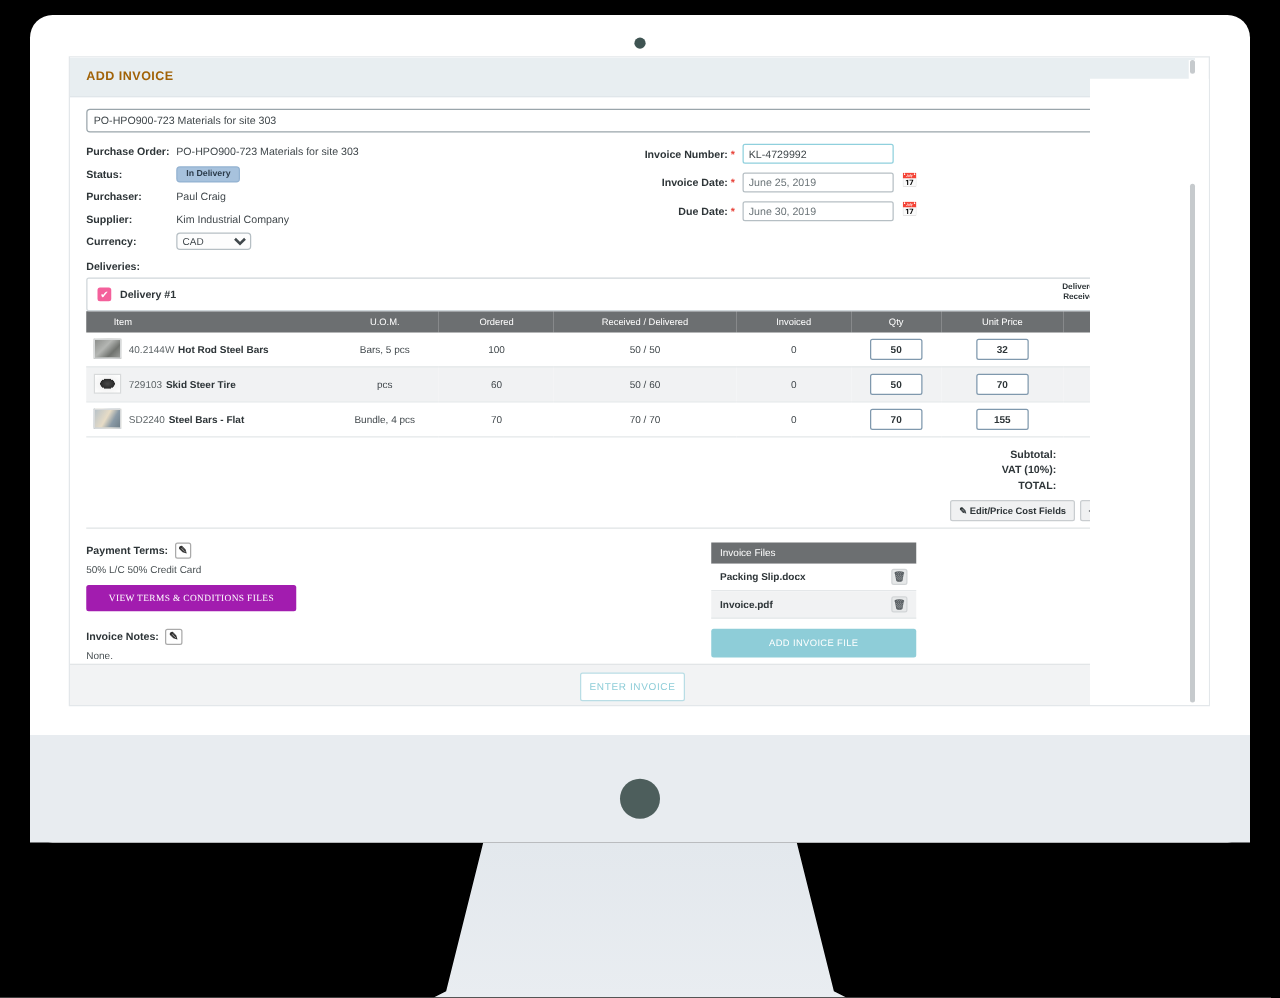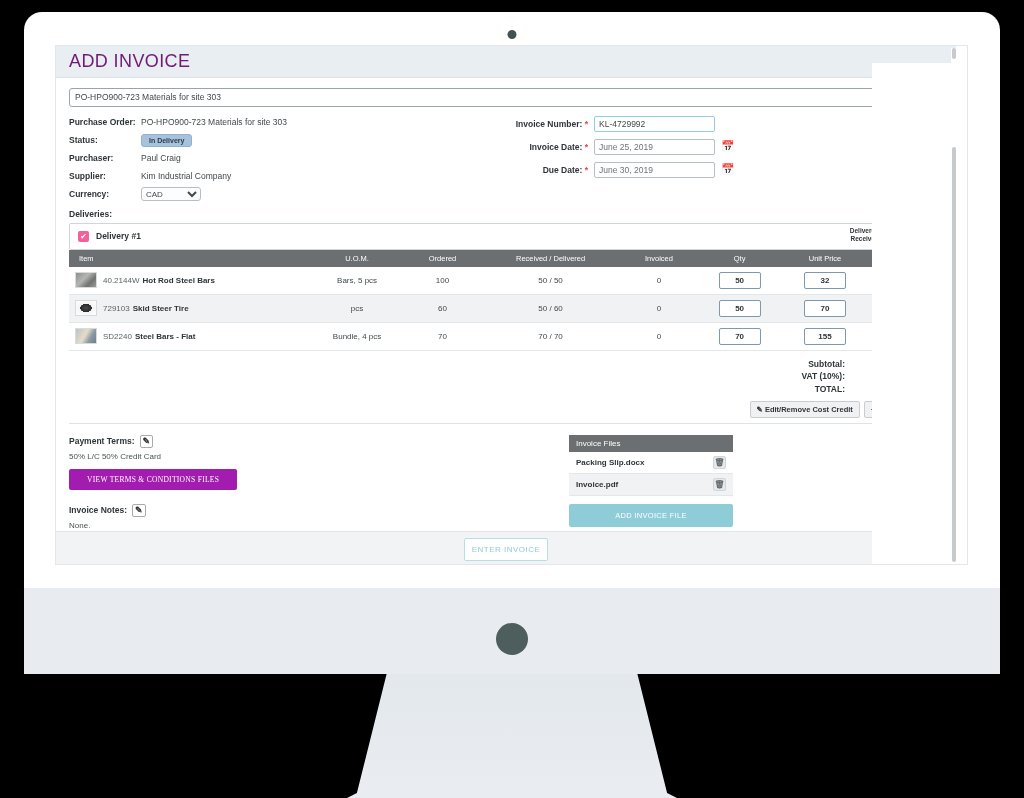--- a/index.html
+++ b/index.html
@@ -58,21 +58,21 @@
 
   
   .page-header {
     background: #e8eef1;
     height: 32px;
     display: flex; align-items: center;
     padding-left: 13px;
     border-bottom: 1px solid #dde4e8;
   }
   .page-header h1 {
-    font-size: 18px; font-weight: normal; color: #701a75;
+    font-size: 10px; font-weight: bold; color: #a16207;
     letter-spacing: 0.4px;
   }
 
   .body-wrap { padding: 8px 13px 0 13px; background:#fff; }
 
   .po-search {
     width: 100%; height: 19px;
     border: 1px solid #9aa5ab;
     border-radius: 3px;
     font-size: 8.5px; color: #41484c;
@@ -148,21 +148,21 @@
     padding: 6px 12px;
     font-family: "Liberation Sans", sans-serif;
     cursor: pointer;
   }
 
   
   table.items { width: 100%; border-collapse: collapse; }
   table.items thead th {
     background: #6c6f71; color: #ffffff;
     font-size: 7.5px; font-weight: normal;
-    padding: 4px 10px; text-align: center;
+    padding: 4px 22px; text-align: center;
   }
   table.items thead th.left { text-align: left; }
   table.items thead th.right { text-align: right; }
   table.items tbody td {
     font-size: 8px; color: #41484c;
     padding: 5px 6px; text-align: center;
     border-bottom: 1px solid #e4e7e9;
   }
   table.items tbody tr.alt td { background: #f1f2f3; }
   td.itemcell { text-align: left; }
@@ -442,21 +442,21 @@
           </div>
           <div class="trow">
             <span class="tl">VAT (10%):</span>
             <span class="tv plain">1,595.00</span>
           </div>
           <div class="trow">
             <span class="tl">TOTAL:</span>
             <span class="tv">CAD $17,545.00</span>
           </div>
           <div class="costbtns">
-            <button class="btn-gray"><span>✎</span> <span>Edit/Remove Cost Credit</span></button>
+            <button class="btn-gray"><span>✎</span> <span>Edit/Price Cost Fields</span></button>
             <button class="btn-gray"><span>+</span> <span>Add Cost Field</span></button>
           </div>
         </div>
       </div>
 
       
       <div class="bottom-row">
         <div class="bl">
           <div class="inline-lbl">
             <span>Payment Terms:</span>

